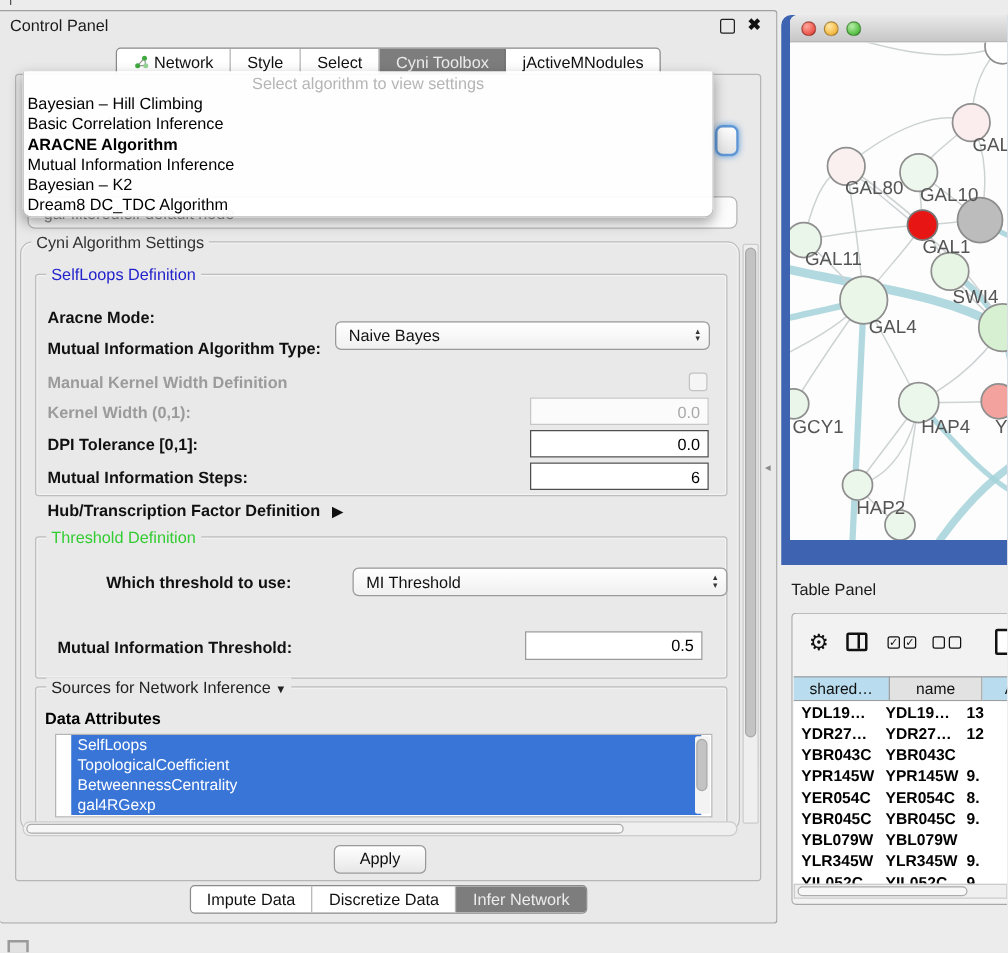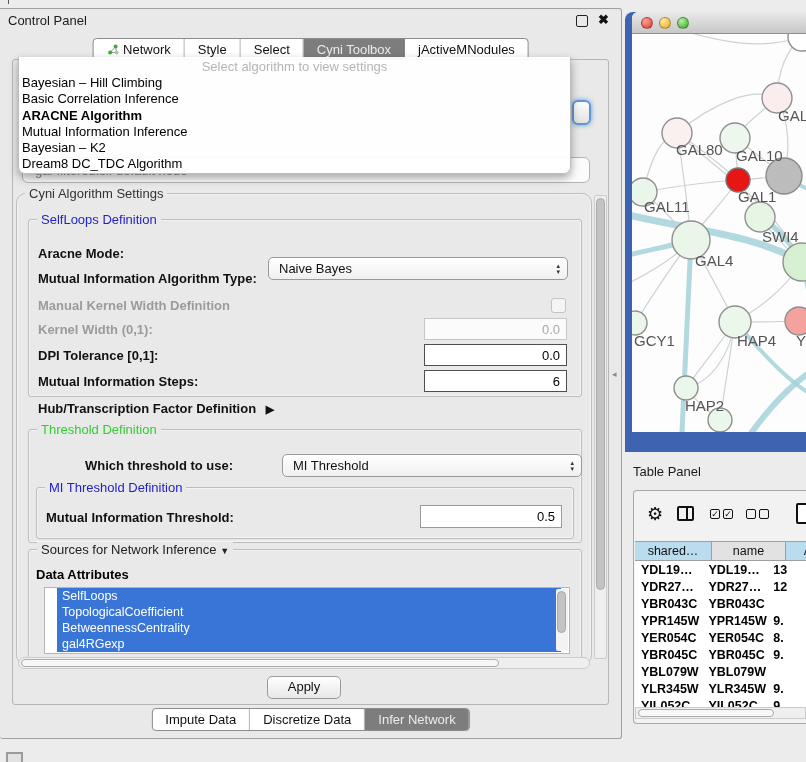--- a/index.html
+++ b/index.html
@@ -186,23 +186,20 @@
     <div class="groupbox" style="left:28px;top:420px;width:552px;height:112px;">
       <span class="group-label lbl-green">Threshold Definition</span>
     </div>
     <div class="fld-label" style="left:85px;top:449px;">Which threshold to use:</div>
     <div class="combo" style="left:234px;top:445px;width:300px;height:23px;margin-left:48px;">
       <span>MI Threshold</span>
       <span class="arrows">
           <span>▴</span>
           <span>▾</span>
         </span>
-    </div>
-    <div class="groupbox" style="left:36px;top:478px;width:536px;height:50px;">
-      <span class="group-label lbl-blue">MI Threshold Definition</span>
     </div>
     <div class="fld-label" style="left:46px;top:501px;">Mutual Information Threshold:</div>
     <input class="numfield" style="left: 420px; top: 496px; width: 142px; height: 23px; border-color: rgb(154, 154, 154);" value="0.5">
 
     <div class="groupbox" style="left:28px;top:540px;width:552px;height:108px;">
       <span class="group-label" style="color:#222;">
         <span>Sources for Network Inference</span>
         <span style="font-size:9px;">▼</span>
       </span>
     </div>

